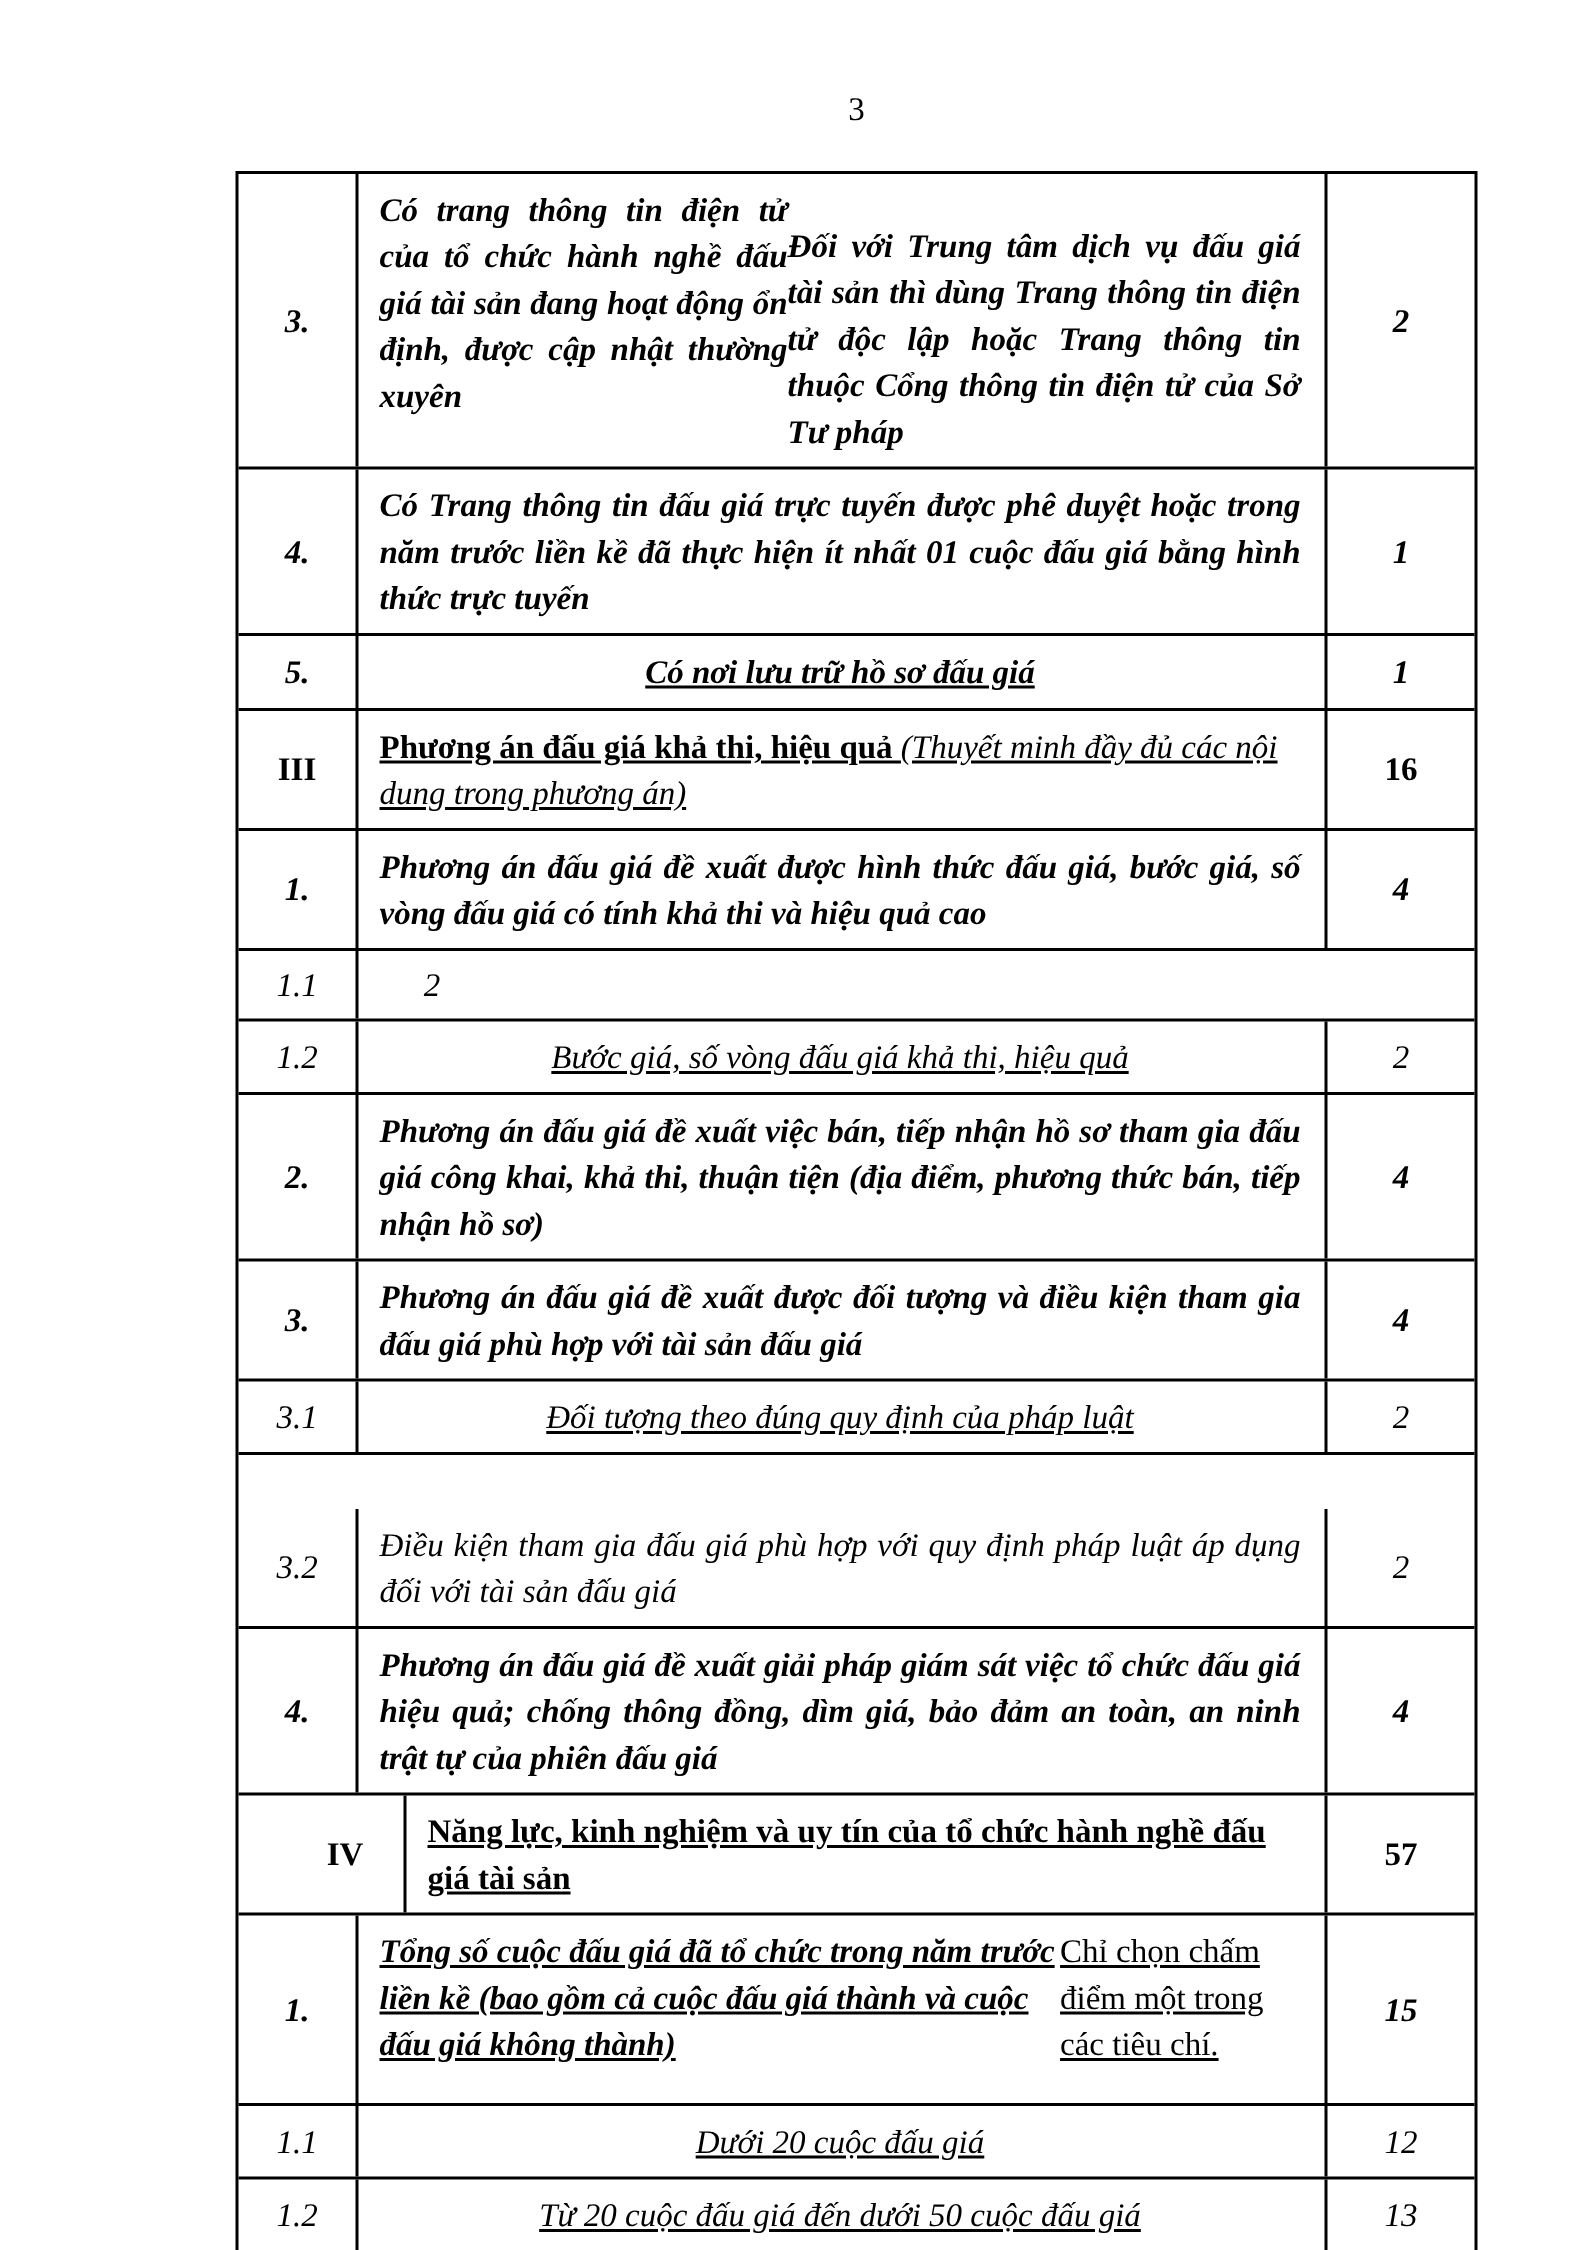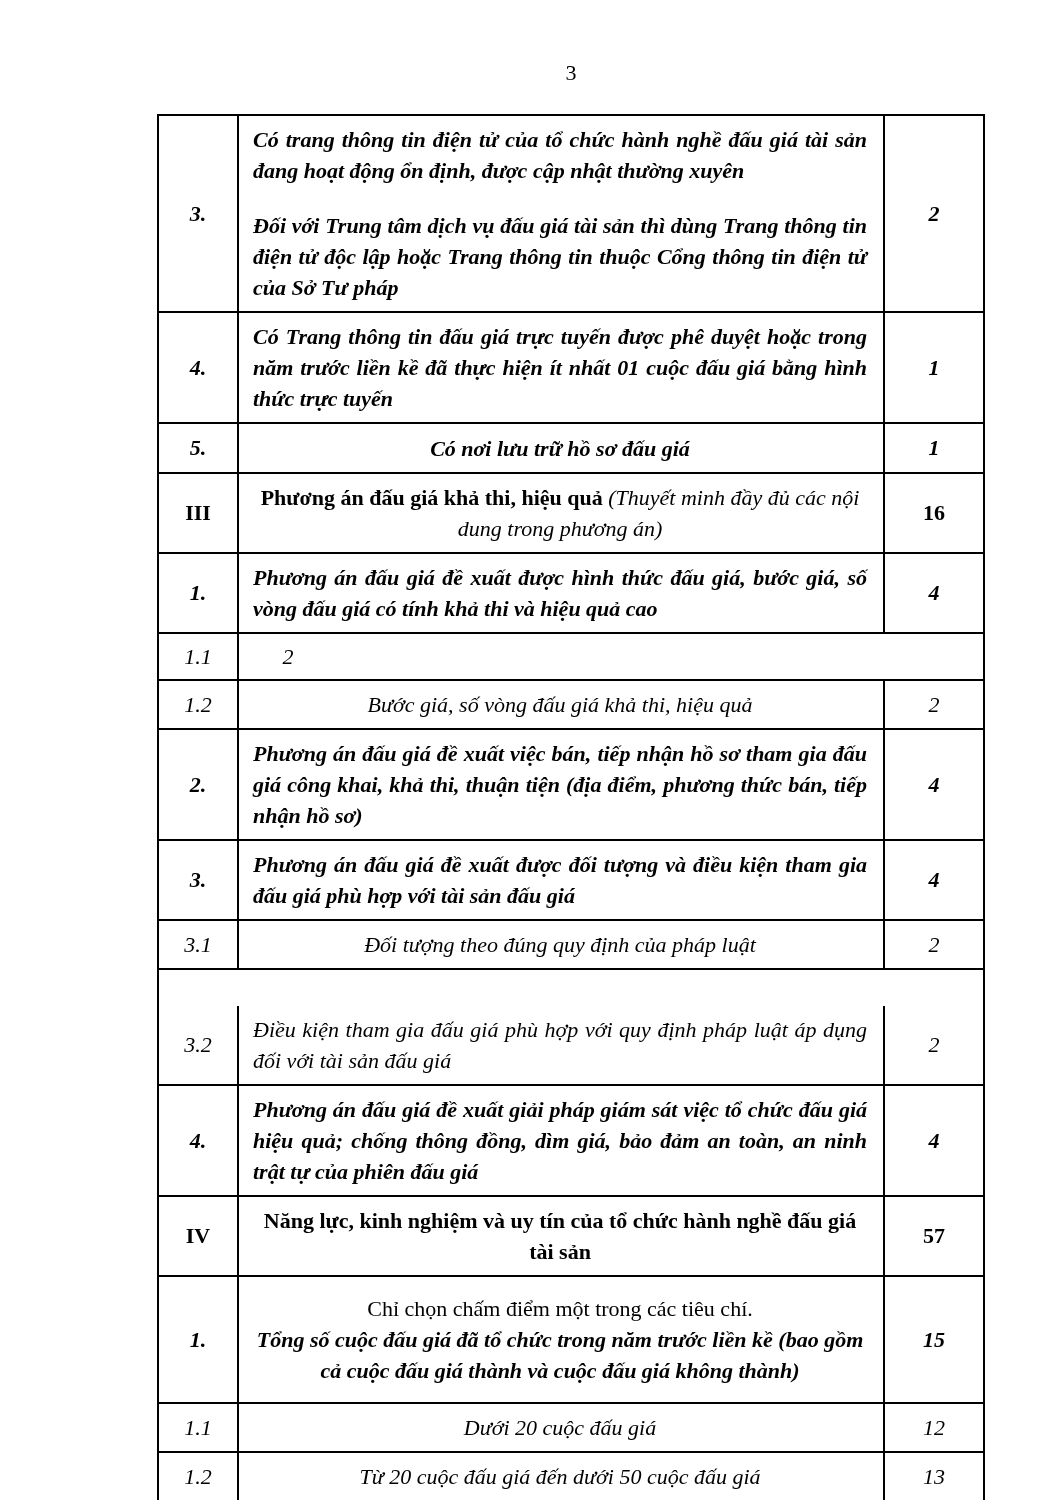--- a/index.html
+++ b/index.html
@@ -48,37 +48,37 @@
     box-sizing: border-box;
     padding: 4px 2px;
   }
   .c-desc {
     flex: 1 1 auto;
     border-right: 2px solid #000;
     padding: 8px 16px 8px 14px;
     font-size: 22px;
     line-height: 31px;
     display: flex;
-    flex-direction: column;
+    flex-direction: row;
     justify-content: center;
     box-sizing: border-box;
   }
   .c-desc p { margin: 0; }
   .c-score {
     width: 98px;
     flex: 0 0 98px;
     display: flex;
     align-items: center;
     justify-content: center;
     font-size: 22px;
     box-sizing: border-box;
     padding: 4px 2px;
   }
   .al-justify { text-align: justify; }
-  .al-left { text-align: center; }
+  .al-left { text-align: left; text-decoration: underline; }
   .s-bi { font-weight: bold; font-style: italic; }
   .s-b  { font-weight: bold; font-style: normal; }
   .s-i  { font-weight: normal; font-style: italic; }
   .s-r  { font-weight: normal; font-style: normal; }
 </style>
 </head>
 <body>
 
 <div class="page">
   <div class="page-number">3</div>
@@ -159,32 +159,32 @@
         </div>
         <div class="c-score s-i">2</div>
       </div>
       <div class="tr" style="min-height: 103px;">
         <div class="c-num s-bi">4.</div>
         <div class="c-desc al-justify">
           <p><span class="s-bi">Phương án đấu giá đề xuất giải pháp giám sát việc tổ chức đấu giá hiệu quả; chống thông đồng, dìm giá, bảo đảm an toàn, an ninh trật tự của phiên đấu giá</span></p>
         </div>
         <div class="c-score s-bi">4</div>
       </div>
-      <div class="tr" style="min-height: 67px;">
+      <div class="tr" style="min-height: 67px; padding-left: 32px;">
         <div class="c-num s-b">IV</div>
         <div class="c-desc al-left">
           <p><span class="s-b">Năng lực, kinh nghiệm và uy tín của tổ chức hành nghề đấu giá tài sản</span></p>
         </div>
         <div class="c-score s-b">57</div>
       </div>
       <div class="tr" style="min-height: 127px;">
         <div class="c-num s-bi">1.</div>
         <div class="c-desc al-left">
+          <p><span class="s-bi">Tổng số cuộc đấu giá đã tổ chức trong năm trước liền kề (bao gồm cả cuộc đấu giá thành và cuộc đấu giá không thành)</span></p>
           <p><span class="s-r">Chỉ chọn chấm điểm một trong các tiêu chí.</span></p>
-          <p><span class="s-bi">Tổng số cuộc đấu giá đã tổ chức trong năm trước liền kề (bao gồm cả cuộc đấu giá thành và cuộc đấu giá không thành)</span></p>
         </div>
         <div class="c-score s-bi">15</div>
       </div>
       <div class="tr" style="min-height: 47px;">
         <div class="c-num s-i">1.1</div>
         <div class="c-desc al-left">
           <p><span class="s-i">Dưới 20 cuộc đấu giá</span></p>
         </div>
         <div class="c-score s-i">12</div>
       </div>

